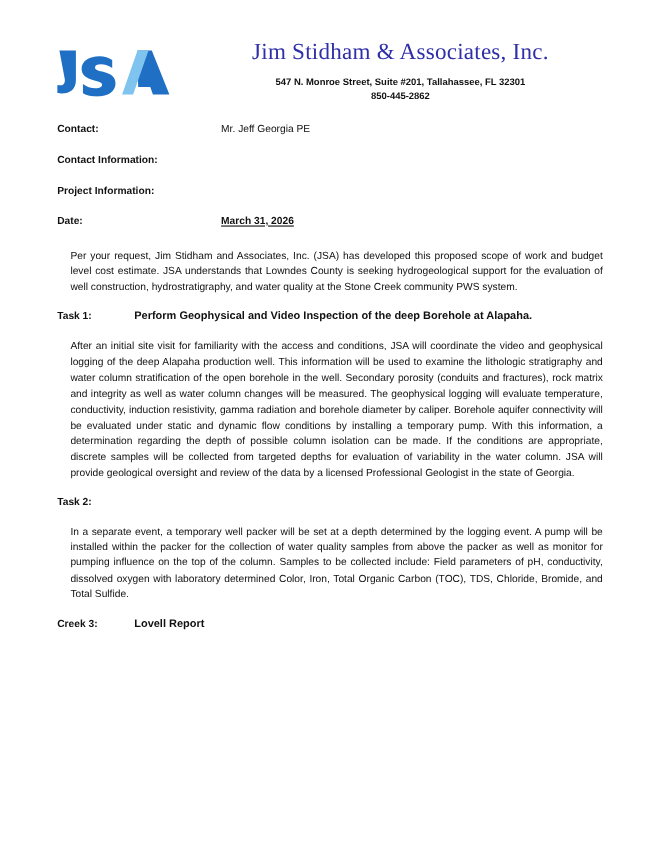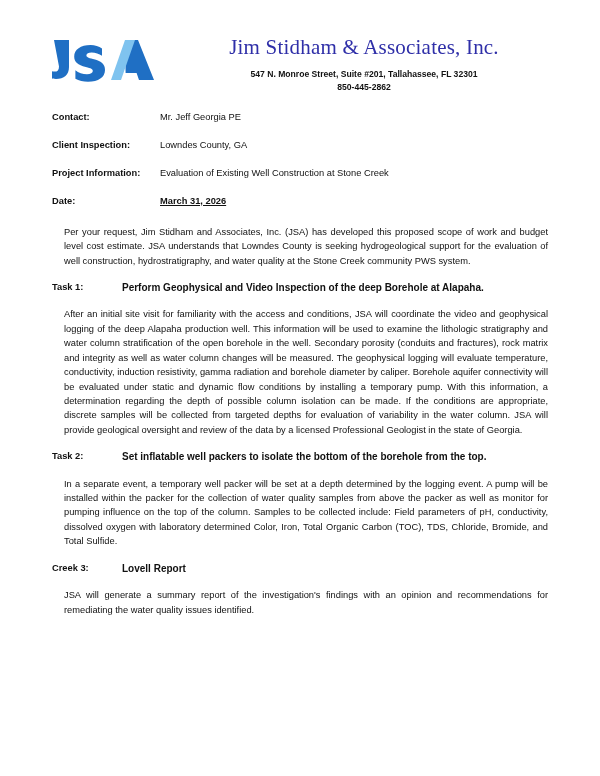--- a/index.html
+++ b/index.html
@@ -17,21 +17,21 @@
     position: relative;
     width: 600px;
     height: 776px;
     background: #ffffff;
     box-sizing: border-box;
     padding: 34px 52px 0 52px;
   }
   
   .header {
     display: flex;
-    align-items: flex-start;
+    align-items: center;
     margin-bottom: 6px;
   }
   .logo-block {
     width: 128px;
     flex: 0 0 128px;
     padding-top: 4px;
   }
   .logo-svg {
     display: block;
   }
@@ -62,20 +62,21 @@
     line-height: 1.45;
   }
   
   .meta {
     margin-top: 18px;
   }
   .meta-row {
     display: flex;
     align-items: flex-end;
     margin-bottom: 14px;
+    gap: 41px;
   }
   .meta-label {
     flex: 0 0 108px;
     font-size: 9.3px;
     font-weight: bold;
     color: #111;
     line-height: 1.5;
   }
   .meta-value {
     flex: 1 1 auto;
@@ -147,31 +148,27 @@
   <div class="meta">
 
     <div class="meta-row">
       <div class="meta-label">Contact:</div>
       <div class="meta-value">
         <span class="line">Mr. Jeff Georgia PE</span>
       </div>
     </div>
 
     <div class="meta-row">
-      <div class="meta-label">Client Inspection:</div>
+      <div class="meta-label">Contact Information:</div>
       <div class="meta-value">
-        <span class="line">Lowndes County, GA</span>
       </div>
     </div>
 
     <div class="meta-row">
       <div class="meta-label">Project Information:</div>
-      <div class="meta-value">
-        <span class="line">Evaluation of Existing Well Construction at Stone Creek</span>
-      </div>
     </div>
 
     <div class="meta-row">
       <div class="meta-label">Date:</div>
       <div class="meta-value">
         <span class="line underline-val">March 31, 2026</span>
       </div>
     </div>
 
   </div>
@@ -179,23 +176,21 @@
   <p class="para spacer-top">Per your request, Jim Stidham and Associates, Inc. (JSA) has developed this proposed scope of work and budget level cost estimate.  JSA understands that Lowndes County is seeking hydrogeological support for the evaluation of well construction, hydrostratigraphy, and water quality at the Stone Creek community PWS system.</p>
 
   <div class="task-row">
     <div class="task-label">Task 1:</div>
     <div class="task-title">Perform Geophysical and Video Inspection of the deep Borehole at Alapaha.</div>
   </div>
   <p class="para">After an initial site visit for familiarity with the access and conditions, JSA will coordinate the video and geophysical logging of the deep Alapaha production well.  This information will be used to examine the lithologic stratigraphy and water column stratification of the open borehole in the well. Secondary porosity (conduits and fractures), rock matrix and integrity as well as water column changes will be measured.  The geophysical logging will evaluate temperature, conductivity, induction resistivity, gamma radiation and borehole diameter by caliper. Borehole aquifer connectivity will be evaluated under static and dynamic flow conditions by installing a temporary pump. With this information, a determination regarding the depth of possible column isolation can be made. If the conditions are appropriate, discrete samples will be collected from targeted depths for evaluation of variability in the water column. JSA will provide geological oversight and review of the data by a licensed Professional Geologist in the state of Georgia.</p>
 
   <div class="task-row">
     <div class="task-label">Task 2:</div>
-    <div class="task-title">Set inflatable well packers to isolate the bottom of the borehole from the top.</div>
   </div>
   <p class="para">In a separate event, a temporary well packer will be set at a depth determined by the logging event. A pump will be installed within the packer for the collection of water quality samples from above the packer as well as monitor for pumping influence on the top of the column.  Samples to be collected include: Field parameters of pH, conductivity, dissolved oxygen with laboratory determined Color, Iron, Total Organic Carbon (TOC), TDS, Chloride, Bromide, and Total Sulfide.</p>
 
   <div class="task-row">
     <div class="task-label">Creek 3:</div>
     <div class="task-title">Lovell Report</div>
   </div>
-  <p class="para">JSA will generate a summary report of the investigation's findings with an opinion and recommendations for remediating the water quality issues identified.</p>
 
 </div>
 
 </body></html>

